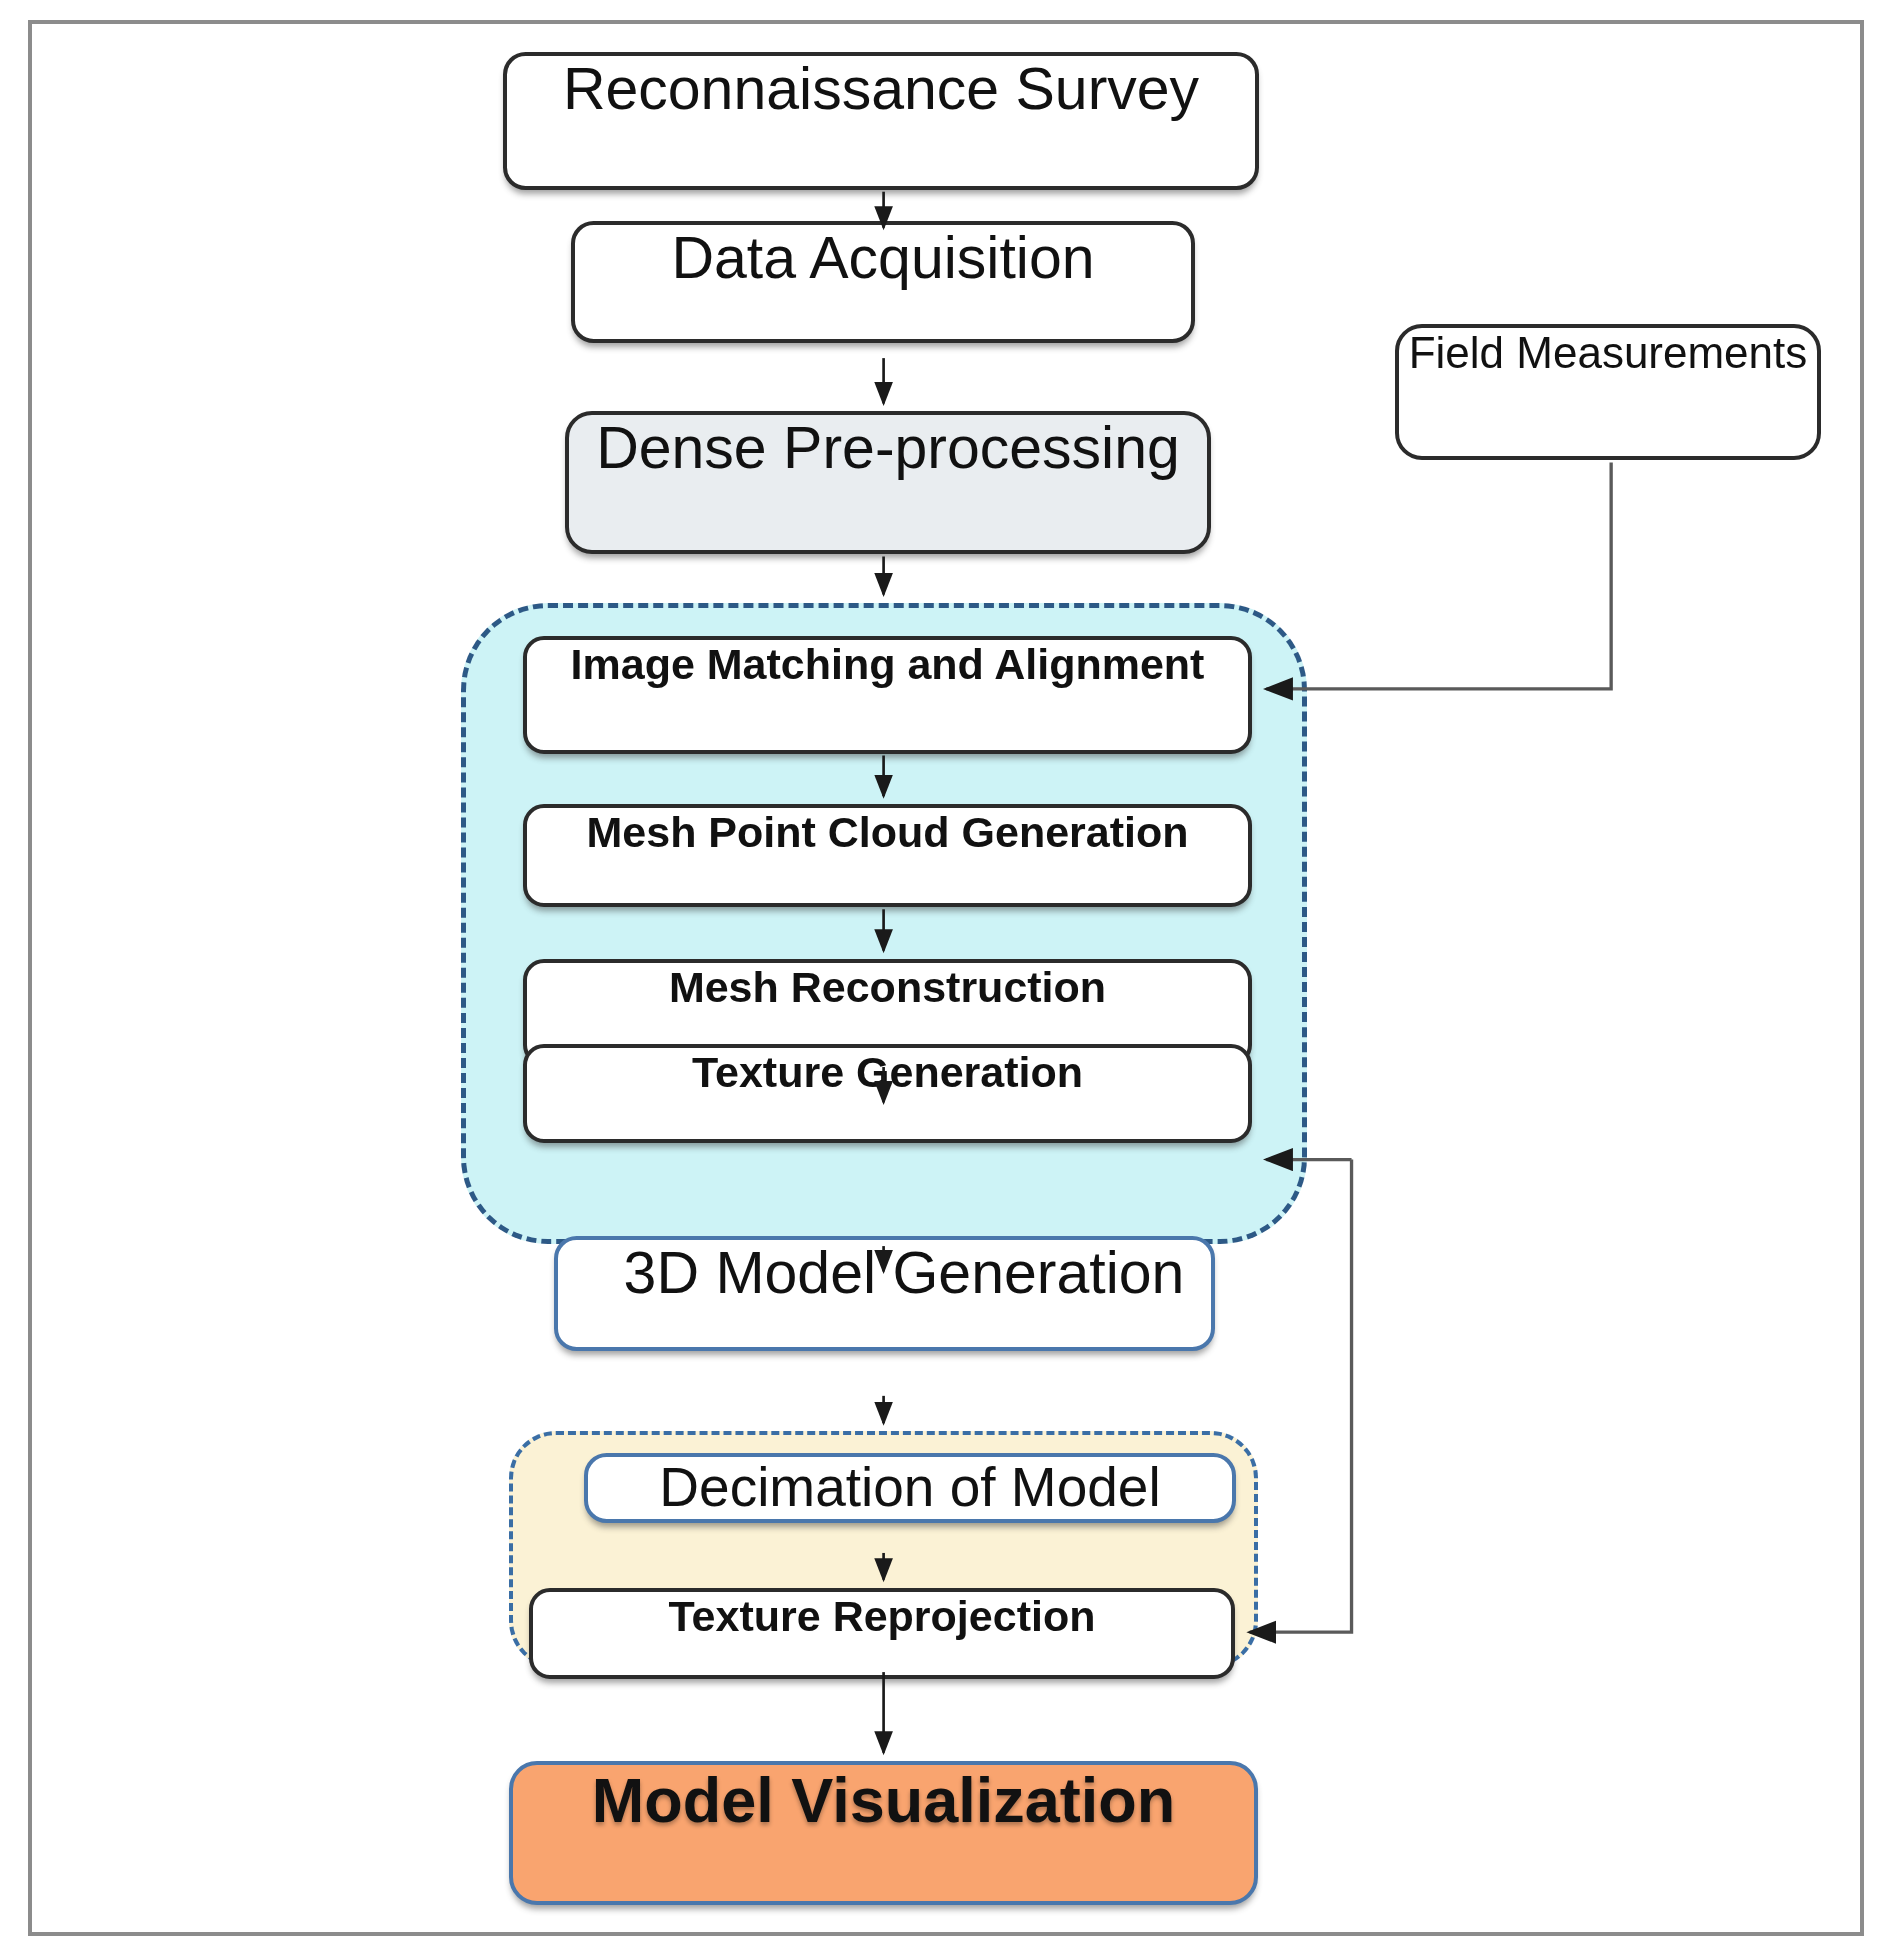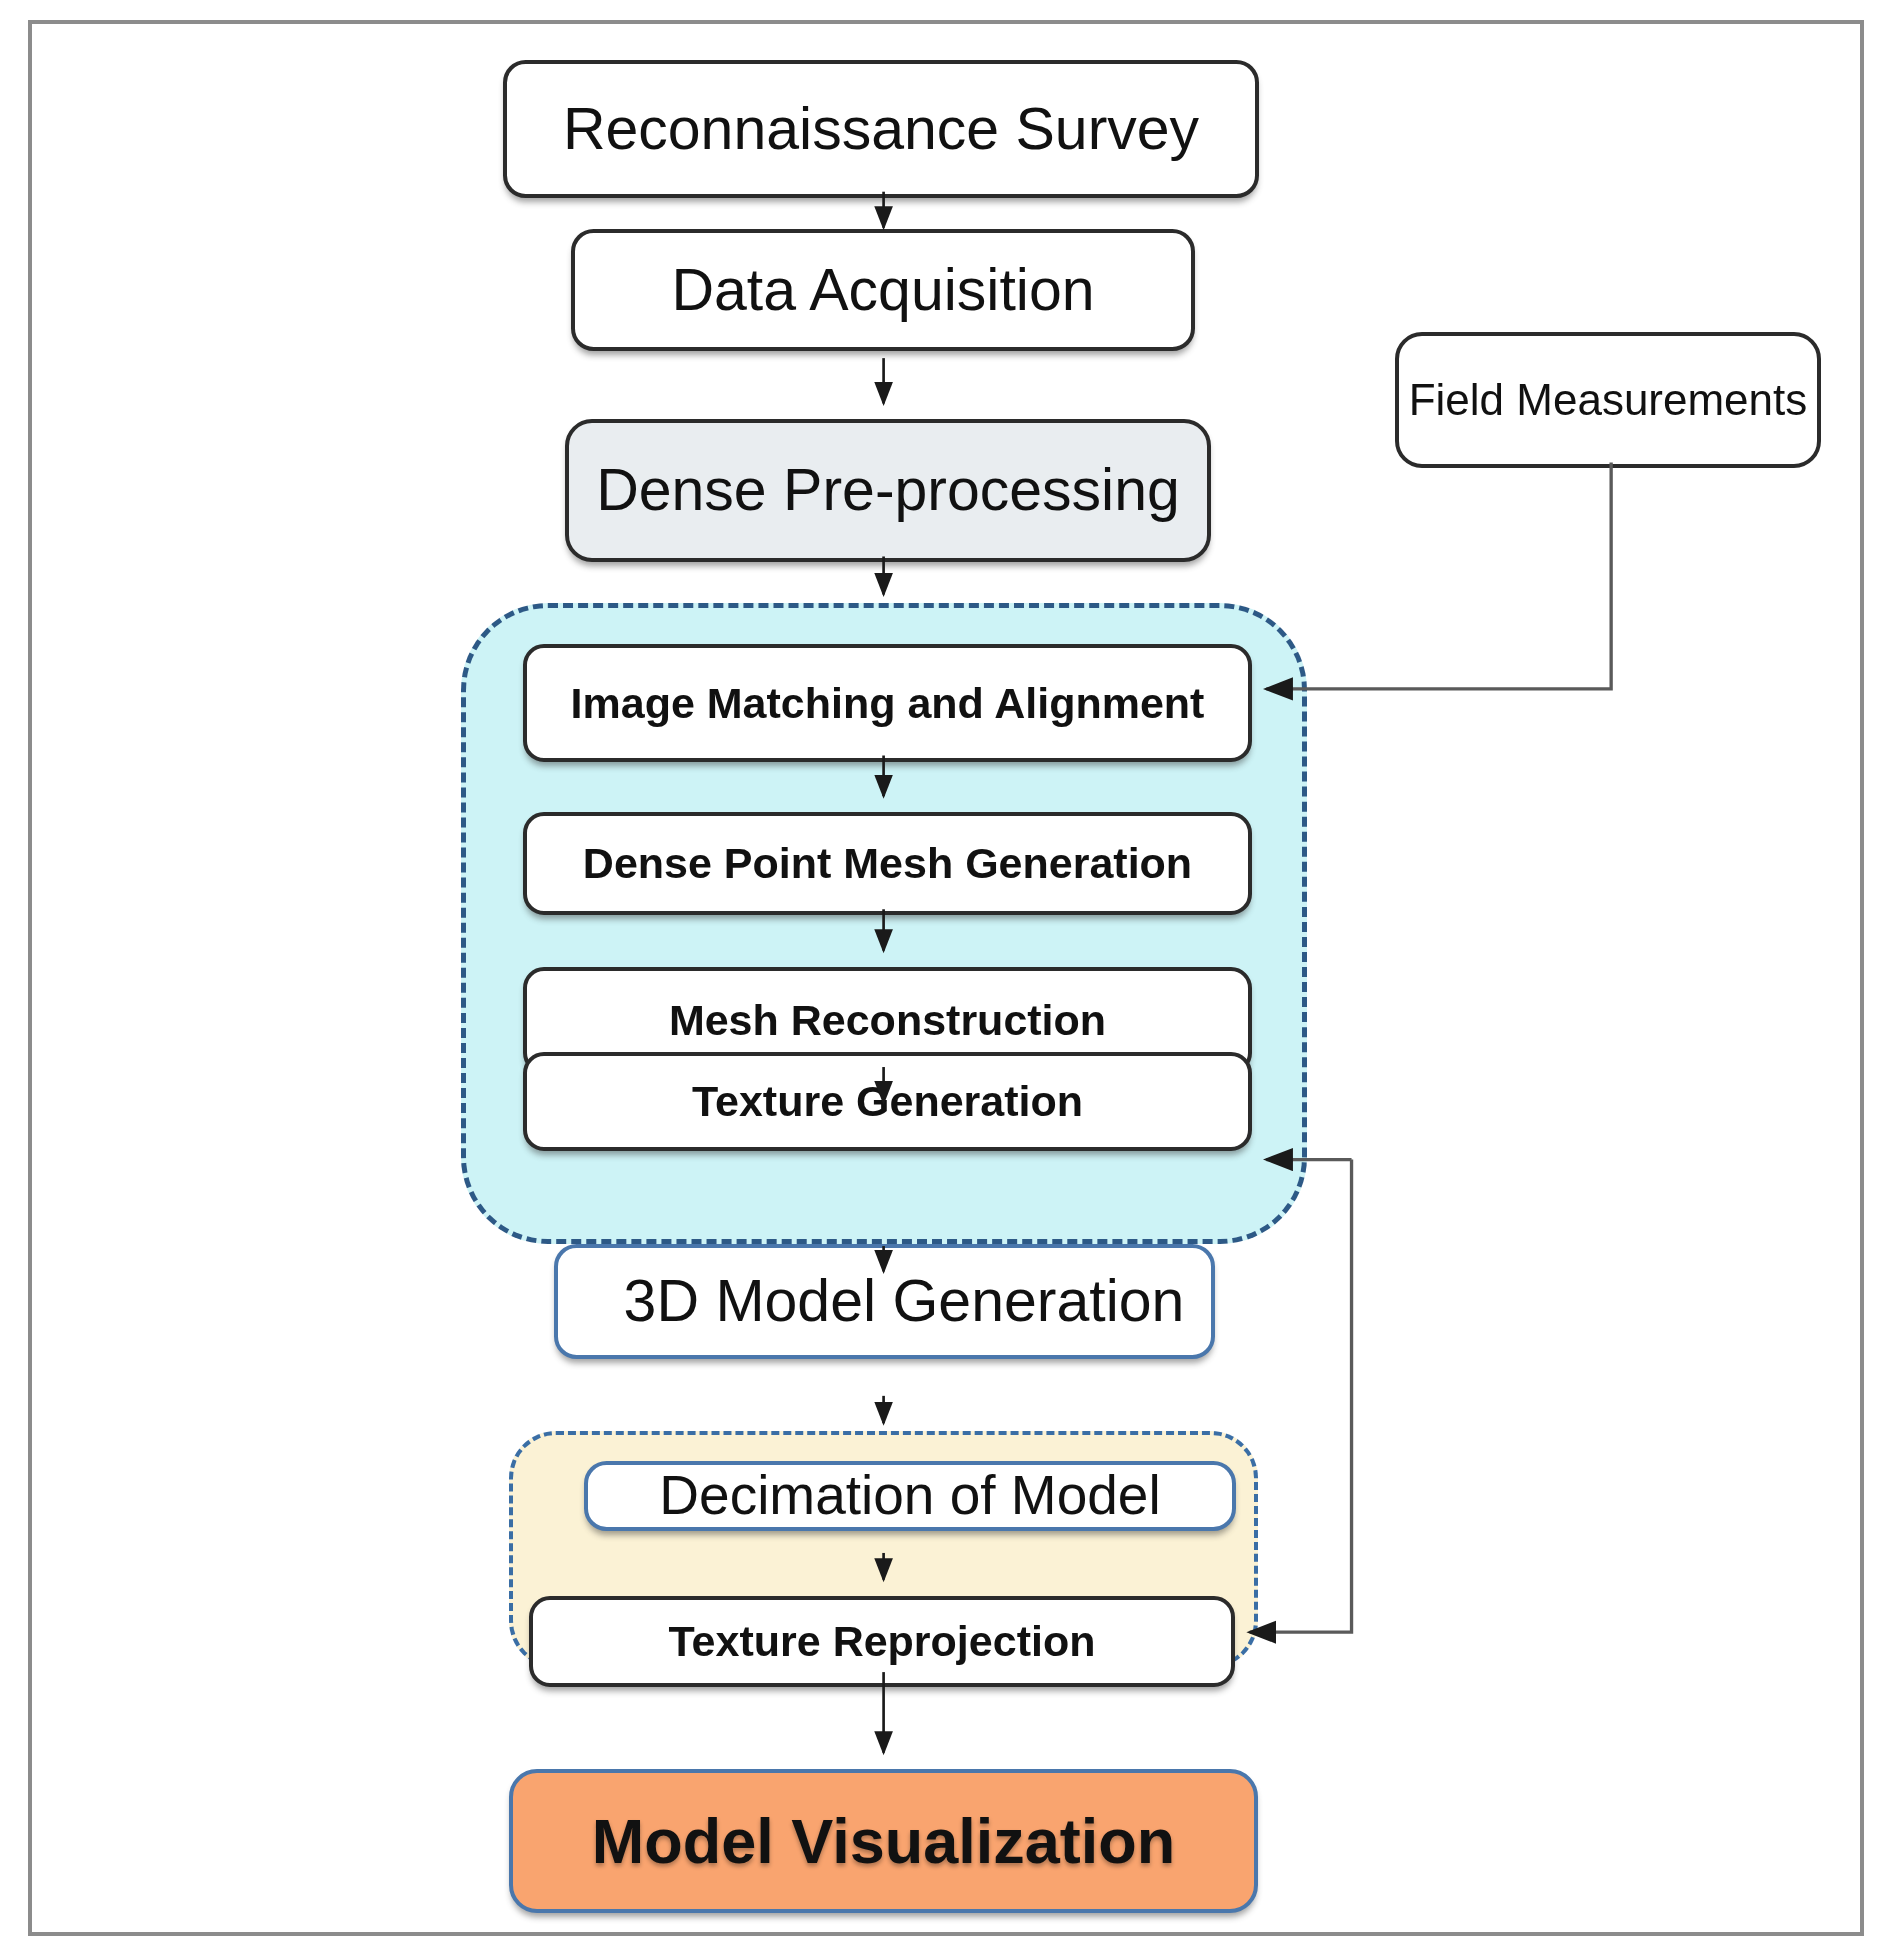--- a/index.html
+++ b/index.html
@@ -1,22 +1,22 @@
 <!DOCTYPE html>
 <html style="--frame_gray: #8c8c8c; --node_border_dark: #2b2b2b; --gray_fill: #e9edf0; --cyan_fill: #cdf3f6; --cyan_dash_border: #2d5986; --yellow_fill: #fbf2d5; --yellow_dash_border: #3a6ea5; --blue_border: #4a77ac; --orange_fill: #f9a46f; --connector_gray: #5a5a5a; --arrow_black: #1a1a1a;font-size:10.7px"><head>
 <meta charset="utf-8">
 <style>
   html,body{margin:0;padding:0;background:#ffffff;}
   body{font-family:"Liberation Sans", sans-serif; color:#111;}
   .canvas{position:relative;width:1889px;height:1955px;background:#fff;overflow:hidden;}
   .frame{position:absolute;left:28px;top:20px;width:1836px;height:1916px;
          border:4px solid var(--frame_gray,#8c8c8c);box-sizing:border-box;}
-  .node{position:absolute;box-sizing:border-box;display:flex;align-items:center;justify-content:center;
+  .node{position:absolute;box-sizing:border-box;display:flex;align-items:flex-start;justify-content:center;
         text-align:center;background:#fff;border:4px solid var(--node_border_dark,#2b2b2b);
-        z-index:3; box-shadow:0 5.3px 6.7px -2px rgba(50,50,50,.45);margin-top:8px;}
+        z-index:3; box-shadow:0 5.3px 6.7px -2px rgba(50,50,50,.45);}
   .node .lbl{display:block;line-height:1.12;}
   .big{font-size:59px;font-weight:400;border-radius:22.6px;}
   .mid{font-size:43px;font-weight:700;border-radius:21px;}
   .group{position:absolute;box-sizing:border-box;z-index:1;box-shadow:none;}
   .group.cyan{background:var(--cyan_fill,#cdf3f6);border:5.3px dashed var(--cyan_dash_border,#2d5986);border-radius:87px;}
   .group.cream{background:var(--yellow_fill,#fbf2d5);border:4.7px dashed var(--yellow_dash_border,#3a6ea5);border-radius:47px;}
   .blue-border{border:4px solid var(--blue_border,#4a77ac);}
   .gray-fill{background:var(--gray_fill,#e9edf0);}
   .orange-fill{background:var(--orange_fill,#f9a46f);}
   .bold{font-weight:700;}
@@ -50,21 +50,21 @@
 
   <div class="node mid" style="left:1395px;top:324px;width:426px;height:136px;border-radius:27px;font-weight:400;font-size:44px;box-shadow:none;">
     <span class="lbl">Field Measurements</span>
   </div>
 
   <div class="node mid" style="left:523px;top:636px;width:729px;height:118px;">
     <span class="lbl">Image Matching and Alignment</span>
   </div>
 
   <div class="node mid" style="left:523px;top:804px;width:729px;height:103px;">
-    <span class="lbl">Dense Point Mesh Generation</span>
+    <span class="lbl">Mesh Point Cloud Generation</span>
   </div>
 
   <div class="node mid" style="left:523px;top:959px;width:729px;height:107px;">
     <span class="lbl">Mesh Reconstruction</span>
   </div>
 
   <div class="node mid" style="left:523px;top:1044px;width:729px;height:99px;border-width:4.7px;">
     <span class="lbl">Texture Generation</span>
   </div>
 

